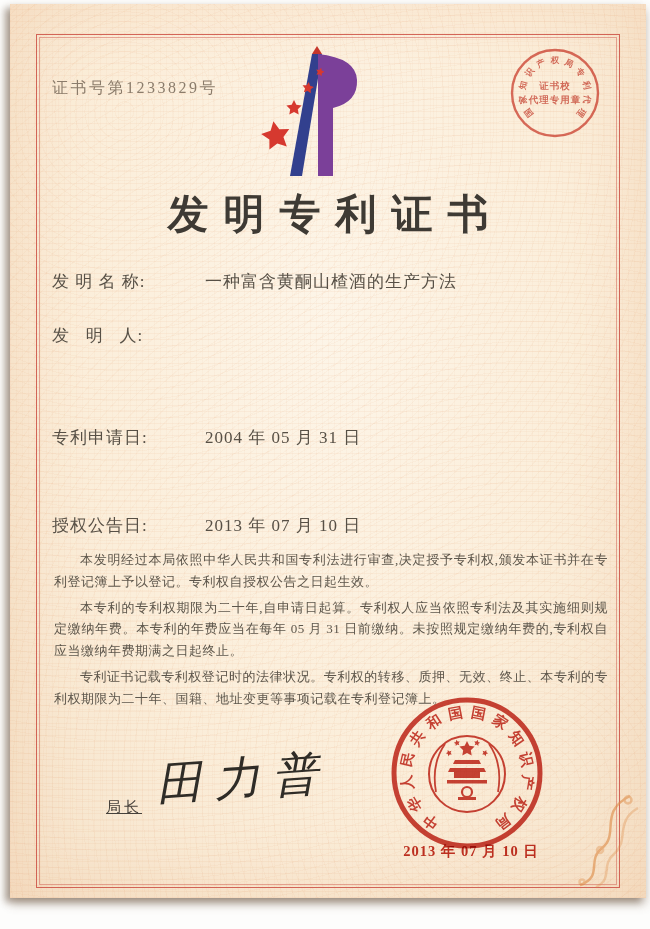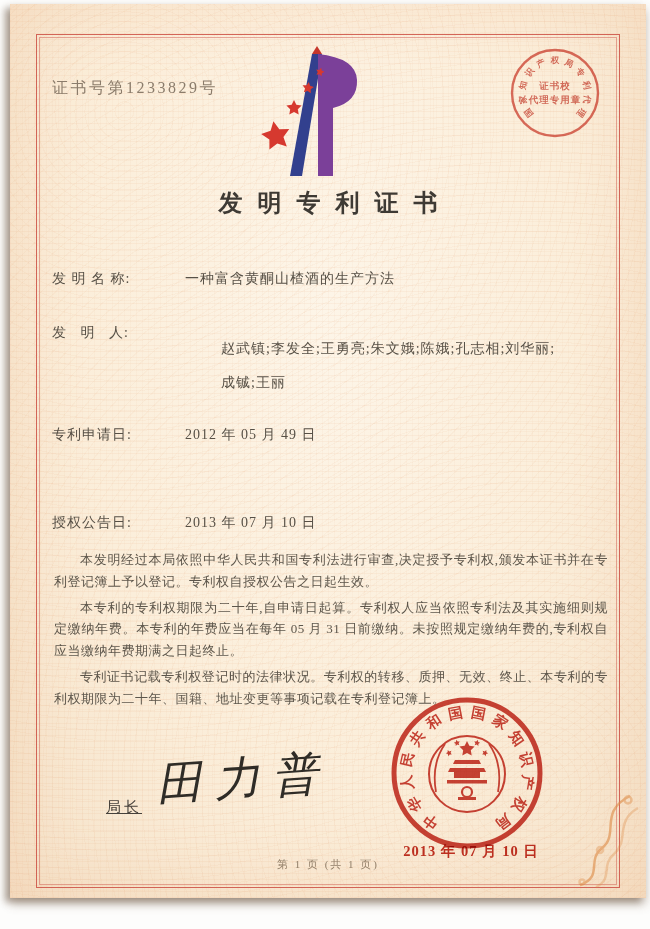--- a/index.html
+++ b/index.html
@@ -17,22 +17,22 @@
       repeating-radial-gradient(circle at 18% 12%, rgba(0,0,0,0) 0 9px, rgba(224,148,96,.06) 9px 10px),
       repeating-radial-gradient(circle at 82% 88%, rgba(0,0,0,0) 0 9px, rgba(224,148,96,.06) 9px 10px);}
   .frame{position:absolute;left:26px;right:26px;top:30px;bottom:10px;
     border:1.6px solid rgba(203,78,66,.85);pointer-events:none;}
   .frame::after{content:"";position:absolute;inset:2px;border:1px solid rgba(203,78,66,.45);}
   .cert-no{position:absolute;left:42px;top:74px;font-size:16px;letter-spacing:2.5px;color:#8b7c6b;}
   .logo{position:absolute;left:226px;top:40px;}
   .corner-seal{position:absolute;left:498px;top:42px;width:94px;height:94px;
     mix-blend-mode:multiply;opacity:.85;filter:blur(.2px);}
   .title{position:absolute;top:183px;left:0;right:0;text-align:center;
-    font-size:24px;font-weight:600;letter-spacing:15px;text-indent:15px;color:#3e3a34;}
-  .row{position:absolute;left:42px;right:34px;font-size:14px;color:#575046;display:flex;}
+    font-size:41px;font-weight:600;letter-spacing:15px;text-indent:15px;color:#3e3a34;}
+  .row{position:absolute;left:42px;right:34px;font-size:17px;color:#575046;display:flex;gap:20px;}
   .row .lbl{flex:0 0 114px;white-space:pre;letter-spacing:1px;}
   .row .val{letter-spacing:1px;white-space:pre-wrap;margin-left:19px;}
   .r-name{top:266px}.r-inv{top:320px}.r-pat{top:378px}.r-app{top:422px}
   .r-own{top:465px}.r-grant{top:510px}
   .body{position:absolute;left:40px;right:34px;top:541px;font-size:13px;
     line-height:21.8px;color:#5d564b;text-align:justify;}
   .body p{margin:4px;text-indent:2em;letter-spacing:.5px;}
   .sign-title{position:absolute;left:96px;top:794px;font-size:15px;letter-spacing:3px;color:#46403a;text-decoration:underline;}
   .sign-name{position:absolute;left:146px;top:744px;font-size:46px;color:#2f2c27;
     transform:rotate(-4deg);letter-spacing:12px;font-weight:500;font-style:italic;}
@@ -87,30 +87,26 @@
 
     <div class="title">发明专利证书</div>
 
     <div class="row r-name">
       <span class="lbl">发 明 名 称:</span>
       <span class="val">一种富含黄酮山楂酒的生产方法</span>
     </div>
 
     <div class="row r-inv">
       <span class="lbl">发   明   人:</span>
-      <span class="val">
-        <span>赵武镇;李发全;王勇亮;朱文娥;陈娥;孔志相;刘华丽;</span><br>
-        <span>成铖;王丽</span>
-      </span>
     </div>
 
 
     <div class="row r-app">
       <span class="lbl">专利申请日:</span>
-      <span class="val">2012 年 05 月 49 日</span>
+      <span class="val">2004 年 05 月 31 日</span>
     </div>
 
 
     <div class="row r-grant">
       <span class="lbl">授权公告日:</span>
       <span class="val">2013 年 07 月 10 日</span>
     </div>
 
     <div class="body">
       <p>本发明经过本局依照中华人民共和国专利法进行审查,决定授予专利权,颁发本证书并在专利登记簿上予以登记。专利权自授权公告之日起生效。</p>
@@ -156,21 +152,20 @@
           <rect x="59" y="86" width="40" height="3.5" fill="#c5362b"></rect>
         </g>
         <path d="M 48,98 Q 43,70 57,50" stroke-width="1.8"></path>
         <path d="M 110,98 Q 115,70 101,50" stroke-width="1.8"></path>
         <circle cx="79" cy="98" r="5" stroke-width="2.2"></circle>
         <rect x="70" y="103" width="18" height="3" fill="#c5362b" stroke="none"></rect>
       </g>
     </svg>
     <div class="seal-date">2013 年 07 月 10 日</div>
 
-    <div class="footer">第 1 页 (共 1 页)</div>
 
     <svg class="flourish" width="84" height="100" viewBox="0 0 84 100">
       <g fill="none" stroke="#dd8a45" stroke-width="2.5">
         <path d="M 72,6 C 40,22 62,44 44,58 C 28,71 46,86 22,95"></path>
         <path d="M 80,18 C 56,32 72,50 56,64 C 42,76 56,88 38,97" opacity=".55"></path>
         <circle cx="70" cy="10" r="3.5" opacity=".7"></circle>
         <circle cx="42" cy="60" r="3" opacity=".6"></circle>
         <circle cx="24" cy="92" r="2.5" opacity=".6"></circle>
       </g>
     </svg>

